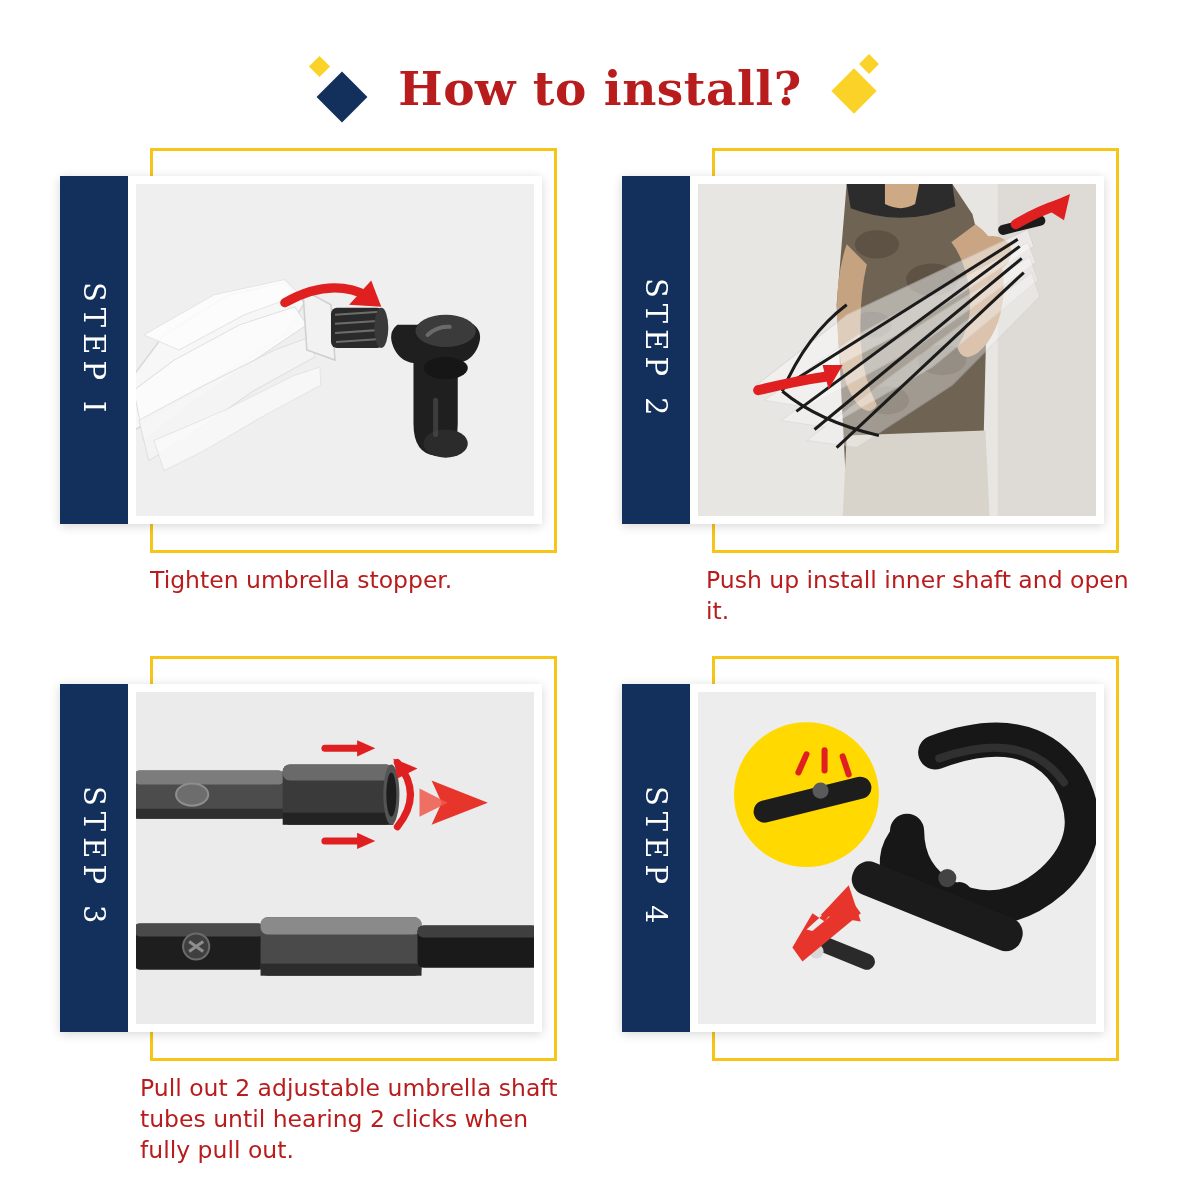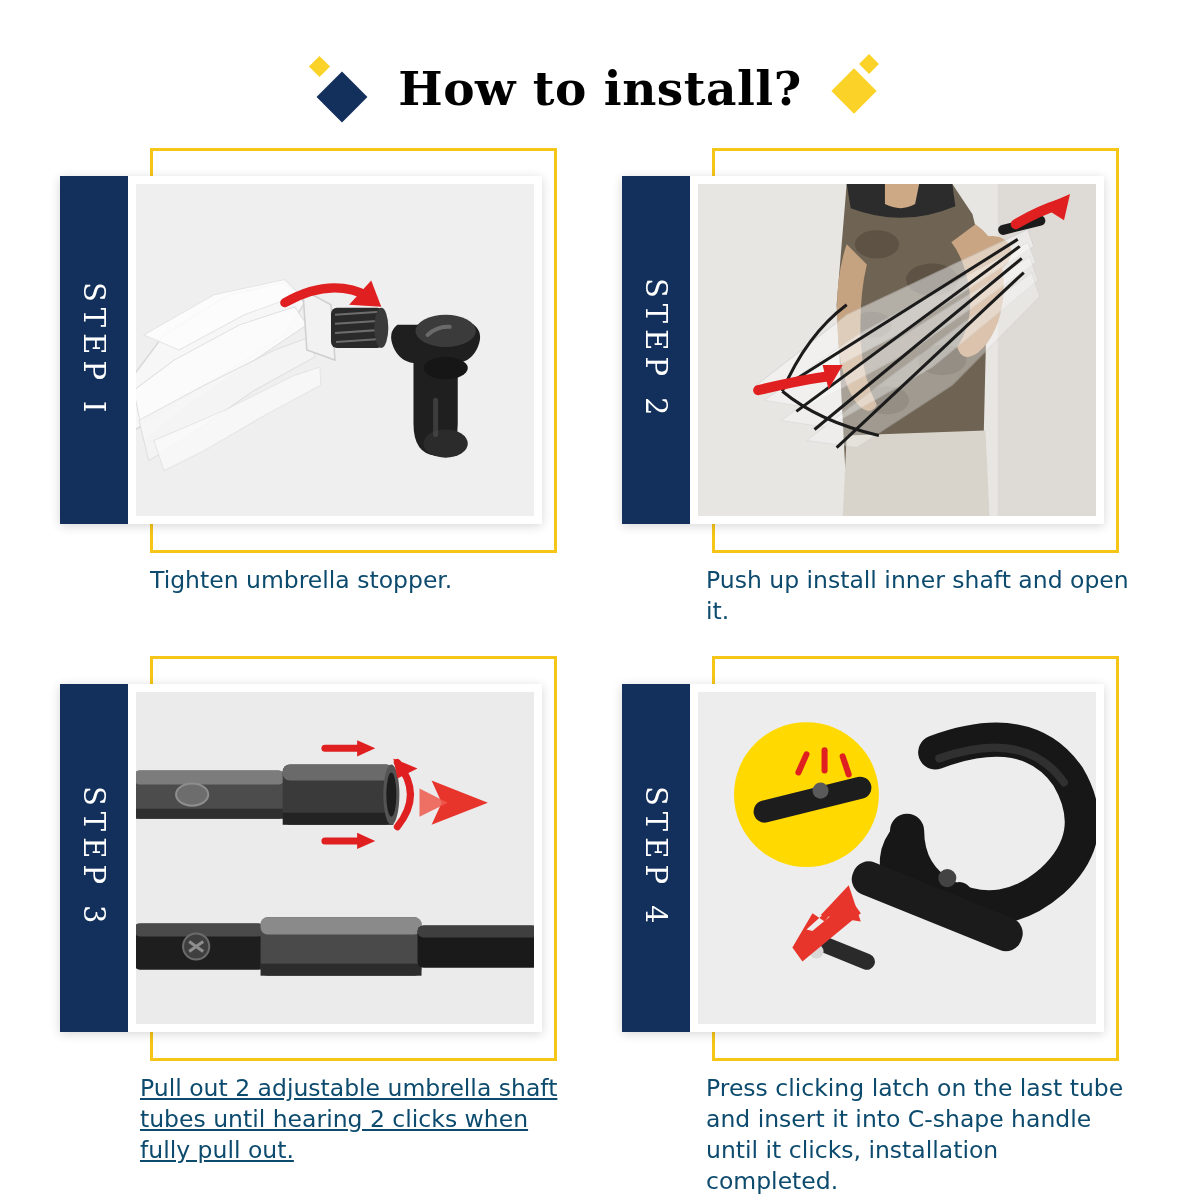--- a/index.html
+++ b/index.html
@@ -24,21 +24,21 @@
     height: 80px;
     display: flex;
     align-items: center;
     justify-content: center;
     gap: 26px;
   }
   .title-text {
     font-family: "DejaVu Serif", serif;
     font-size: 47px;
     font-weight: bold;
-    color: #000000;
+    color: #b91c1c;
     letter-spacing: 0.5px;
     white-space: nowrap;
   }
   .diamond-group {
     position: relative;
     width: 62px;
     height: 62px;
   }
   .diamond {
     position: absolute;
@@ -145,25 +145,25 @@
     background: #ececec;
     margin: 8px 8px 8px 8px;
   }
 
   .caption {
     margin-top: 10px;
     padding-left: 120px;
     padding-right: 4px;
     font-size: 23.5px;
     line-height: 1.32;
-    color: #0c4a6e;
+    color: #b91c1c;
     font-family: "DejaVu Sans", sans-serif;
   }
   .step-2 .caption, .step-4 .caption { padding-left: 114px; }
-  .step-3 .caption { padding-left: 110px; text-decoration: underline; }
+  .step-3 .caption { padding-left: 110px; }
 
   
   .s1-bg { background: #efefef; }
 
   
   .s2-bg { background: #e9e7e4; }
 
   
   .s3-bg { background: #ebebeb; }
 
@@ -406,16 +406,15 @@
 
             <g>
               <polygon points="150,200 110,236 126,240 96,254 116,220 128,228" fill="#e8352c"></polygon>
               <path d="M96 254 l58 -48 l10 14 l-58 48 Z" fill="#e8352c"></path>
               <polygon points="152,192 164,228 124,222" fill="#e8352c"></polygon>
             </g>
           </svg>
         </div>
       </div>
     </div>
-    <div class="caption">Press clicking latch on the last tube and insert it into C-shape handle until it clicks, installation completed.</div>
   </div>
 
 </div>
 
 </body></html>

